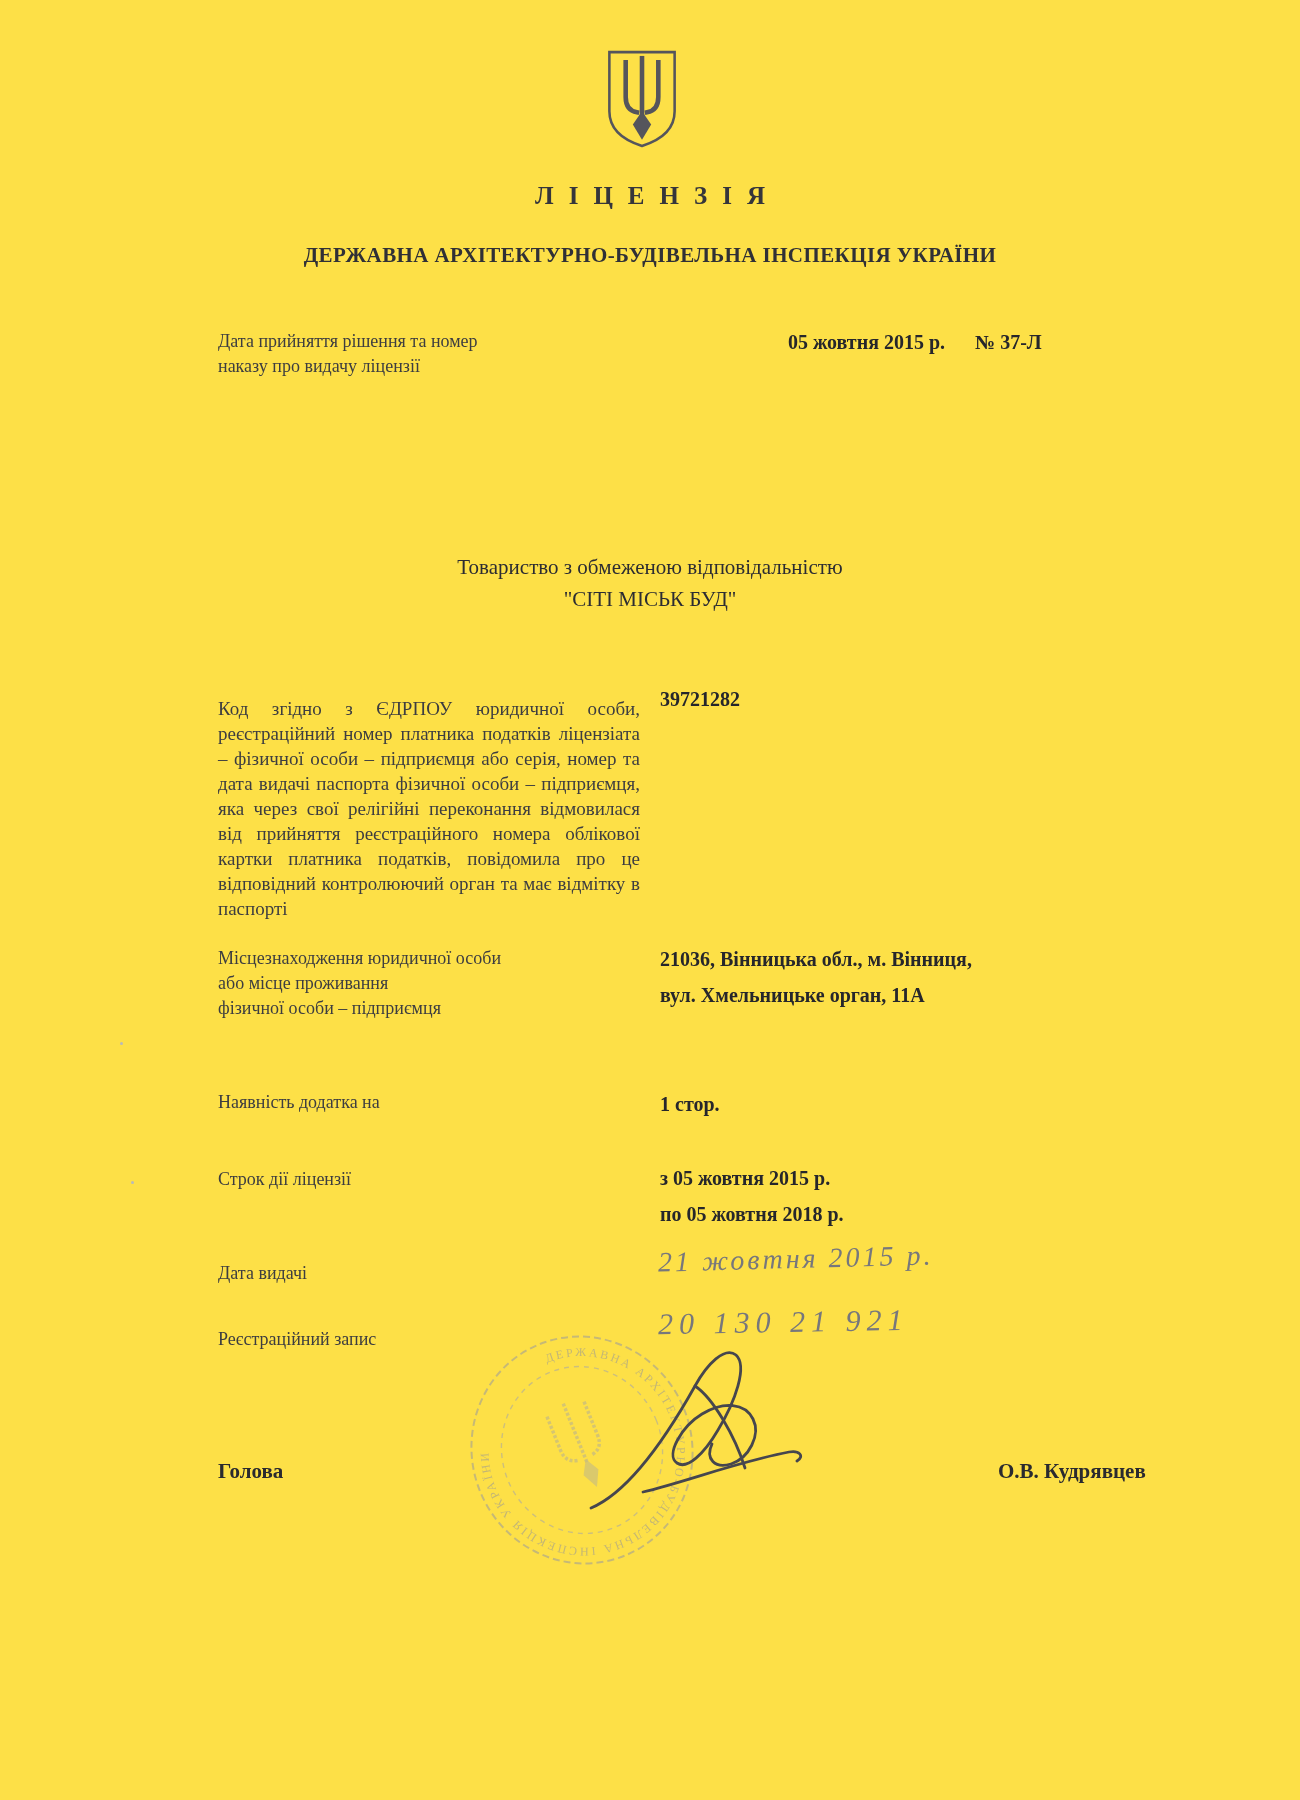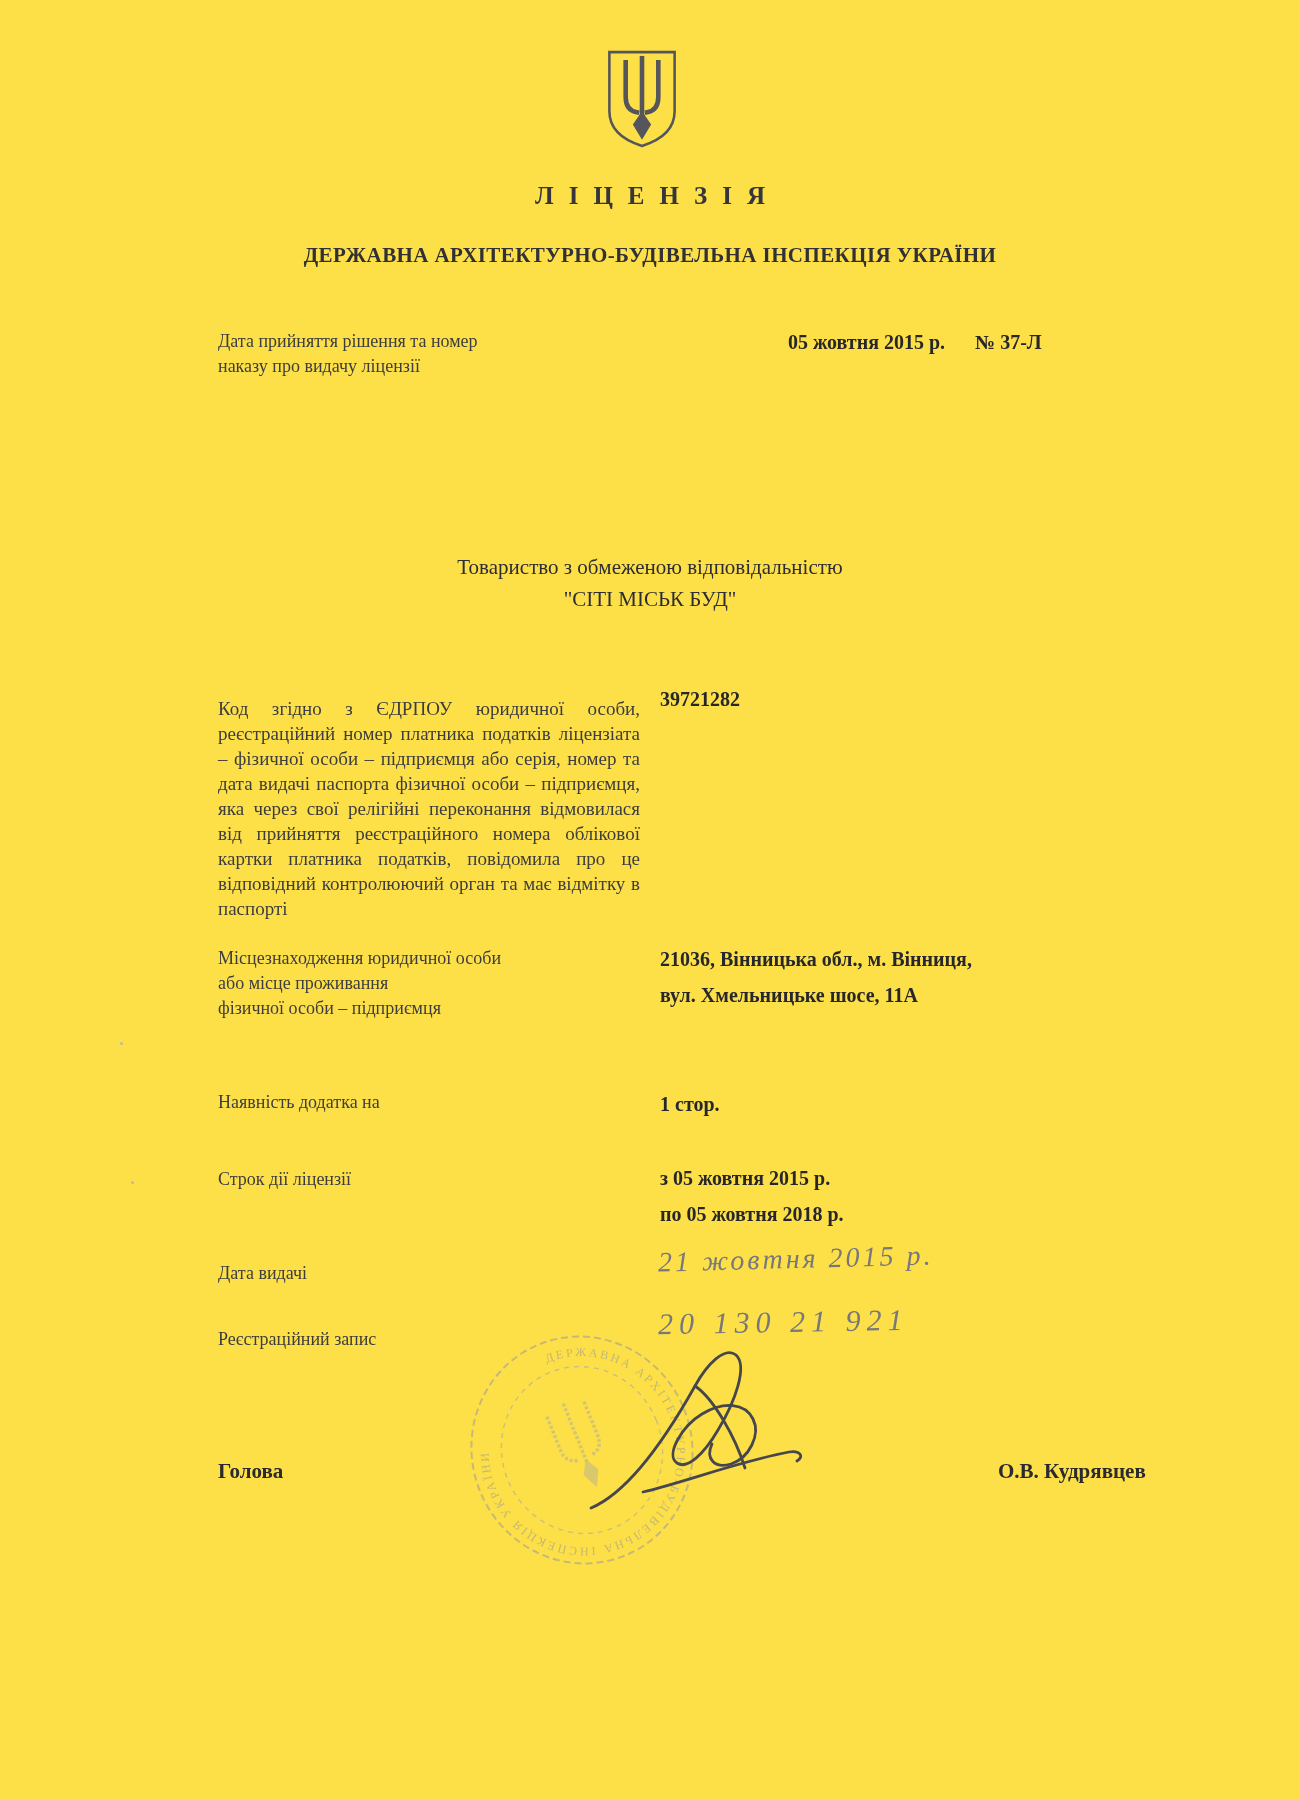--- a/index.html
+++ b/index.html
@@ -98,21 +98,21 @@
     <div>"СІТІ МІСЬК БУД"</div>
   </div>
 
   <div class="code-label">Код згідно з ЄДРПОУ юридичної особи, реєстраційний номер платника податків ліцензіата – фізичної особи – підприємця або серія, номер та дата видачі паспорта фізичної особи – підприємця, яка через свої релігійні переконання відмовилася від прийняття реєстраційного номера облікової картки платника податків, повідомила про це відповідний контролюючий орган та має відмітку в паспорті</div>
   <div class="val code-value">39721282</div>
 
   <div class="lbl pre address-label">Місцезнаходження юридичної особи
 або місце проживання
 фізичної особи – підприємця</div>
   <div class="val pre address-value">21036, Вінницька обл., м. Вінниця,
-вул. Хмельницьке шосе, 11А</div>
+вул. Хмельницьке орган, 11А</div>
 
   <div class="lbl attachment-label">Наявність додатка на</div>
   <div class="val attachment-value">1 стор.</div>
 
   <div class="lbl validity-label">Строк дії ліцензії</div>
   <div class="val pre validity-value">з 05 жовтня 2015 р.
 по 05 жовтня 2018 р.</div>
 
   <div class="lbl issuedate-label">Дата видачі</div>
   <div class="hand hand-date">21 жовтня 2015 р.</div>

